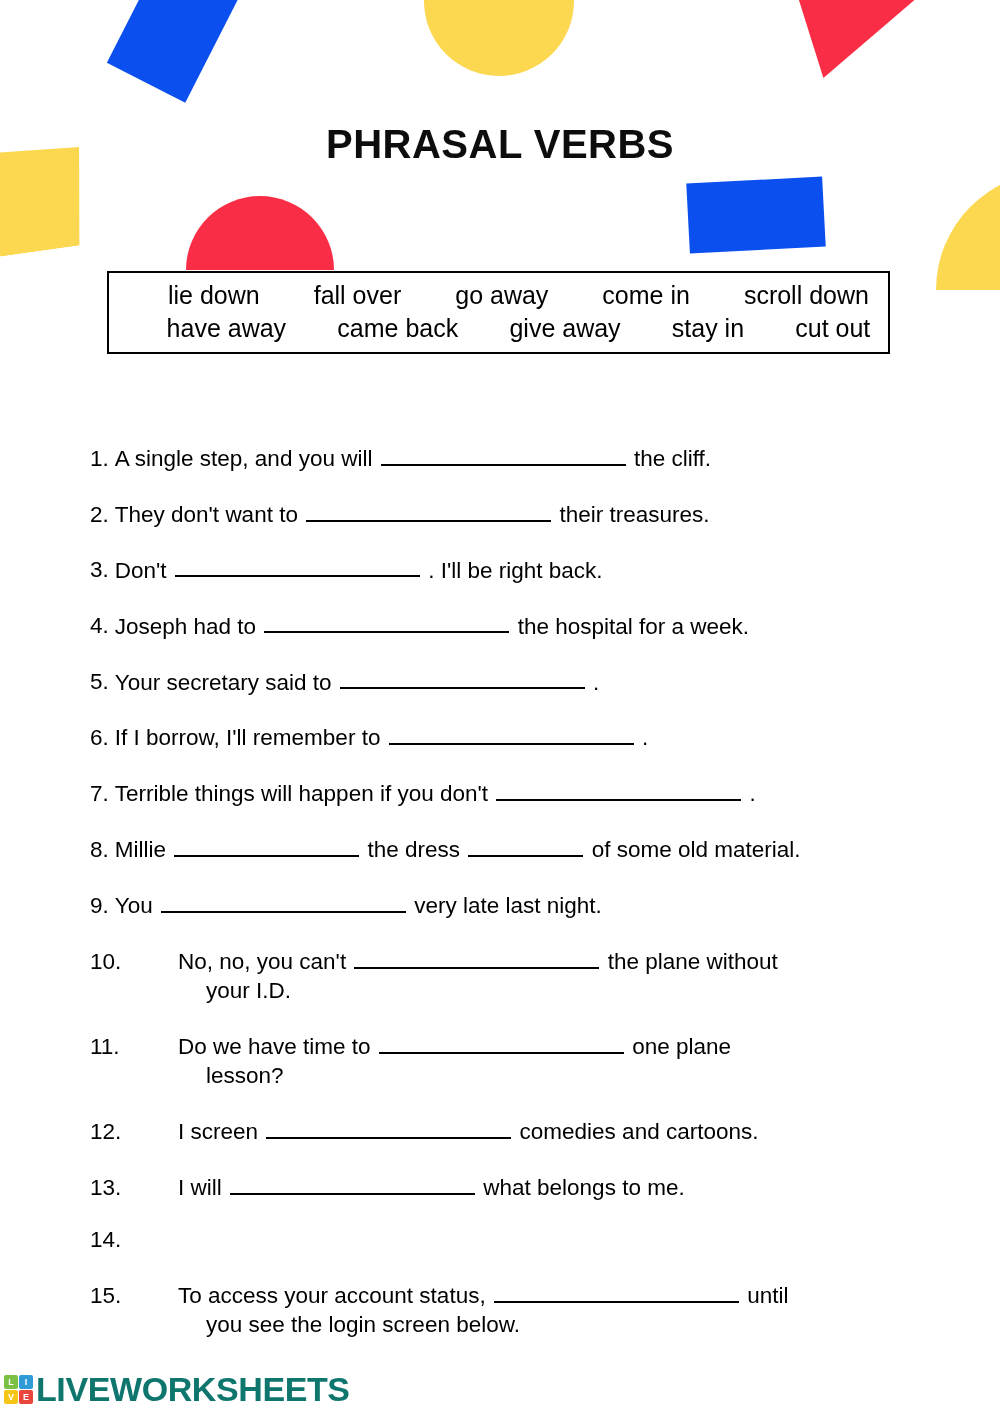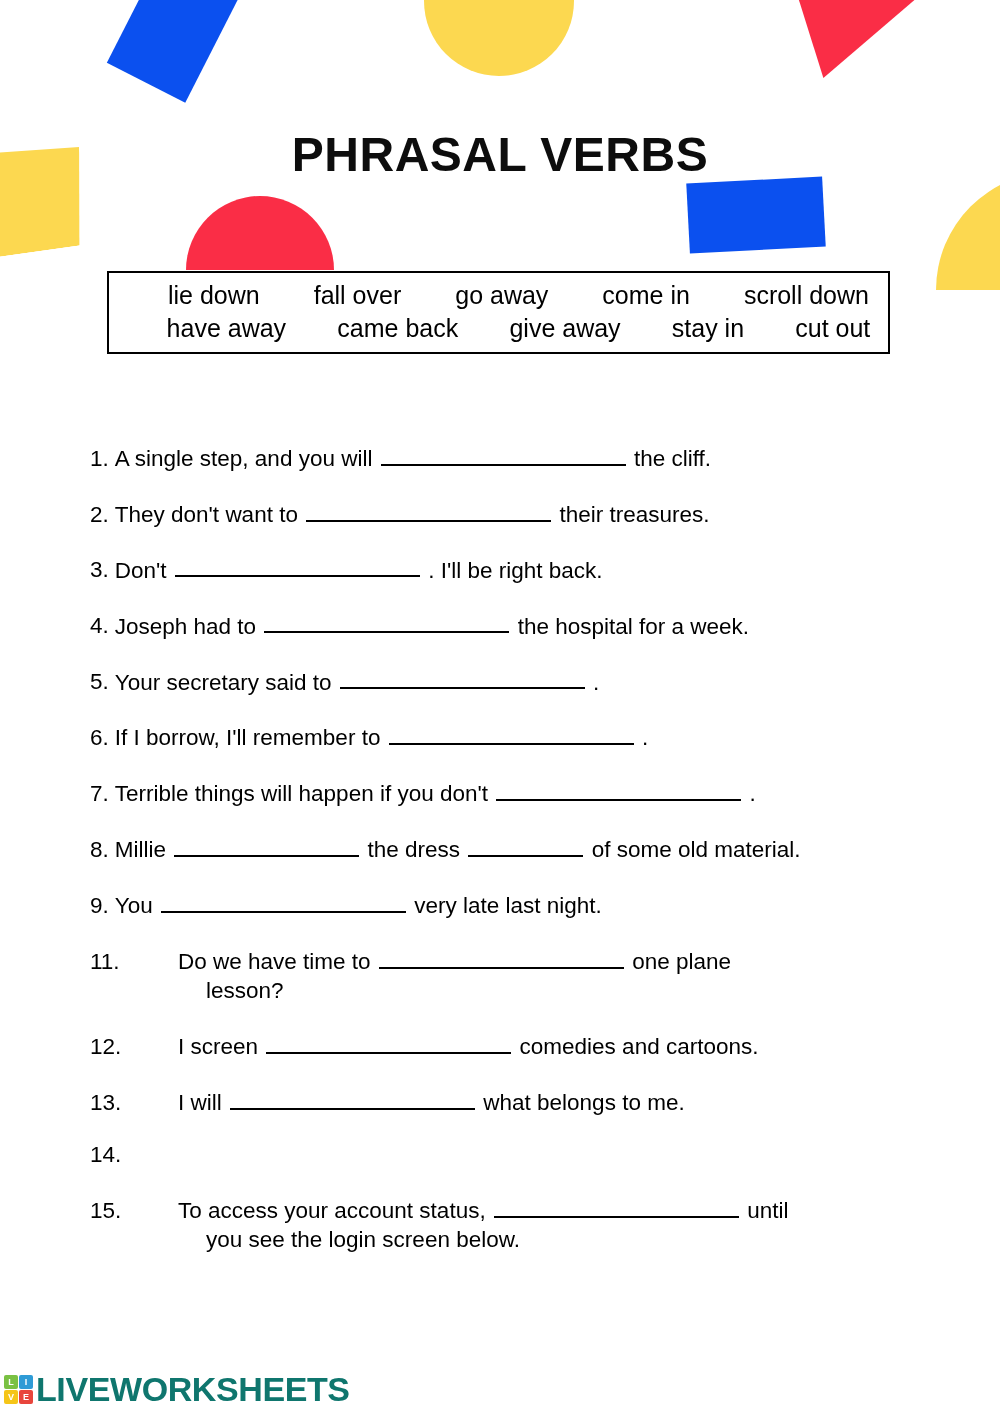--- a/index.html
+++ b/index.html
@@ -66,21 +66,21 @@
     background: #FCD850;
     border-radius: 118px 0 0 0;
   }
 
   
   .page-title {
     position: absolute;
     left: 0; right: 0;
     top: 95px;
     text-align: center;
-    font-size: 48px;
+    font-size: 40px;
     font-weight: bold;
     letter-spacing: 0.5px;
     color: #0d0d0d;
   }
 
   
   .word-bank {
     position: absolute;
     left: 107px;
     top: 271px;
@@ -236,20 +236,24 @@
     </div>
     <div class="question plain">
       <span class="num">8.</span>
       <span class="body"><span>Millie</span> <span class="blank w-mid"></span> <span>the dress</span> <span class="blank w-short"></span> <span>of some old material.</span></span>
     </div>
     <div class="question plain">
       <span class="num">9.</span>
       <span class="body"><span>You</span> <span class="blank w-long"></span> <span>very late last night.</span></span>
     </div>
     <div class="question tabbed">
+      <span class="num">10.</span>
+      <span class="body"><span>No, no, you can't</span> <span class="blank w-long"></span> <span>the plane without</span><span class="cont">your I.D.</span></span>
+    </div>
+    <div class="question tabbed">
       <span class="num">11.</span>
       <span class="body"><span>Do we have time to</span> <span class="blank w-long"></span> <span>one plane</span><span class="cont">lesson?</span></span>
     </div>
     <div class="question tabbed">
       <span class="num">12.</span>
       <span class="body"><span>I screen</span> <span class="blank w-long"></span> <span>comedies and cartoons.</span></span>
     </div>
     <div class="question tabbed">
       <span class="num">13.</span>
       <span class="body"><span>I will</span> <span class="blank w-long"></span> <span>what belongs to me.</span></span>

